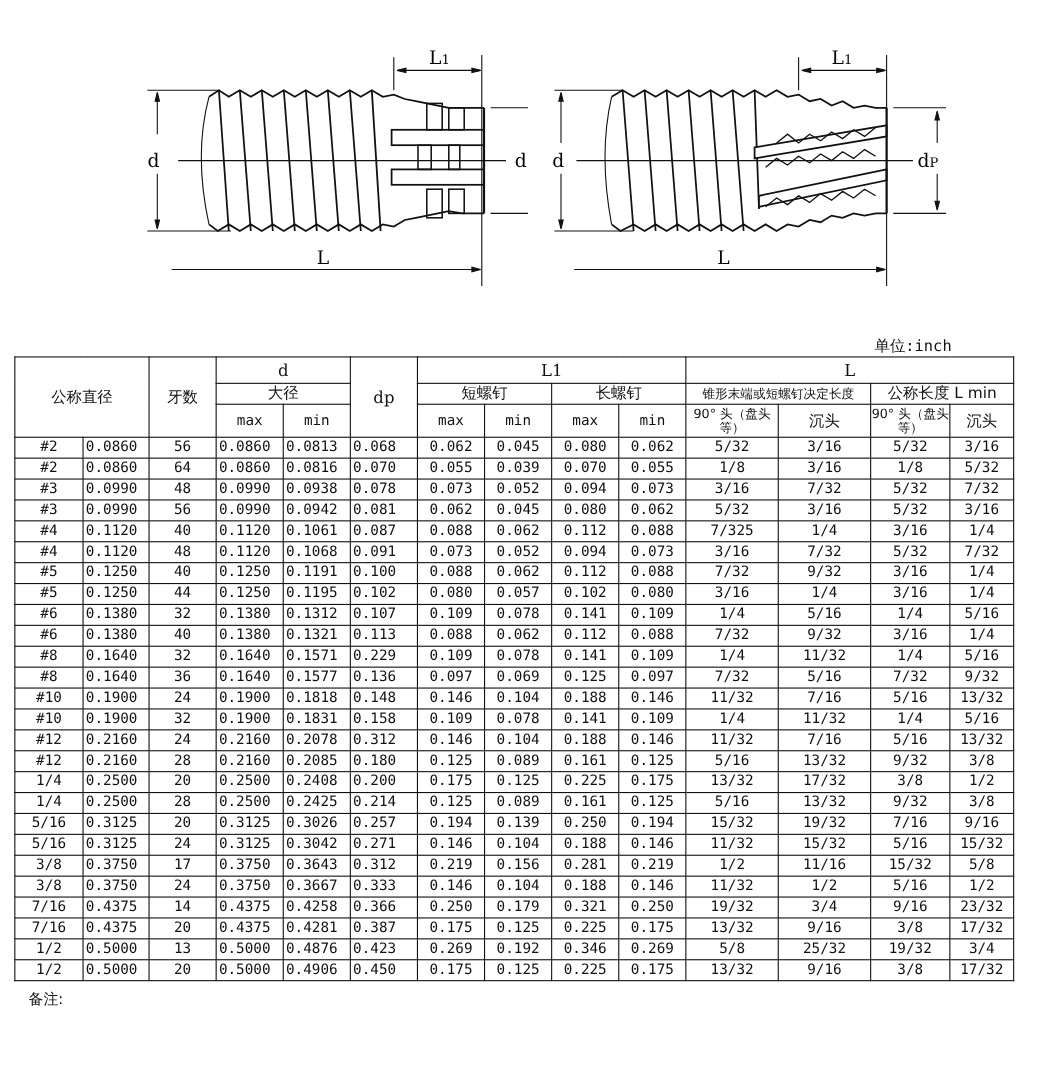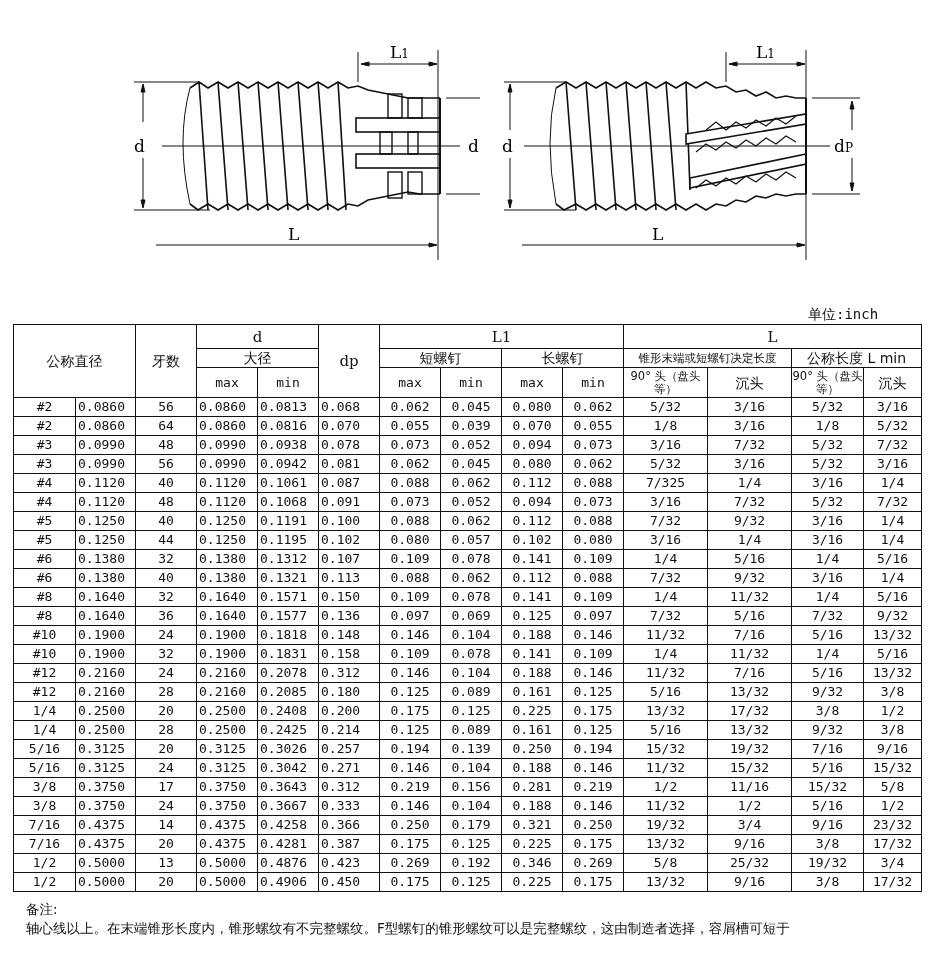--- a/index.html
+++ b/index.html
@@ -3,21 +3,21 @@
 <meta charset="utf-8">
 <style>
   html, body { margin:0; padding:0; background:#ffffff; }
   body { width:949px; height:975px; position:relative; overflow:hidden;
          font-family:"DejaVu Serif", "Liberation Serif", serif; color:#111; }
   .figure { position:absolute; top:30px; width:360px; height:230px; }
   .fig-left { left:120px; }
   .fig-right { left:490px; width:380px; }
   .fig svg { display:block; }
   .unit { position:absolute; left:795px; top:306px; font-size:14px;
-          font-family:"DejaVu Sans Mono", "Liberation Mono", monospace;margin-left:13px; }
+          font-family:"DejaVu Sans Mono", "Liberation Mono", monospace; }
   table.spec { position:absolute; left:13px; top:324px; border-collapse:collapse;
                table-layout:fixed; width:908px; font-family:"DejaVu Sans Mono", "Liberation Mono", monospace; }
   table.spec td, table.spec th { border:1px solid #111; padding:0; text-align:center;
       font-weight:normal; font-size:13px; line-height:18px; height:18px; white-space:nowrap; overflow:hidden; }
   table.spec th { font-family:"DejaVu Sans", "Liberation Sans", sans-serif; }
   table.spec th.big { font-size:15px; font-family:"DejaVu Serif","Liberation Serif",serif; }
   table.spec th.cn { font-size:14px; }
   table.spec th.small { font-size:11.5px; }
   table.spec th.tiny { font-size:11.5px; line-height:13px; white-space:normal; }
   table.spec th.mono { font-family:"DejaVu Sans Mono","Liberation Mono",monospace; font-size:13px; }
@@ -347,21 +347,21 @@
         <td>9/32</td>
         <td>3/16</td>
         <td>1/4</td>
       </tr>
       <tr>
         <td>#8</td>
         <td class="left">0.1640</td>
         <td>32</td>
         <td class="left">0.1640</td>
         <td class="left">0.1571</td>
-        <td class="left">0.150</td>
+        <td class="left">0.229</td>
         <td>0.109</td>
         <td>0.078</td>
         <td>0.141</td>
         <td>0.109</td>
         <td>1/4</td>
         <td>11/32</td>
         <td>1/4</td>
         <td>5/16</td>
       </tr>
       <tr>
@@ -602,14 +602,13 @@
         <td>13/32</td>
         <td>9/16</td>
         <td>3/8</td>
         <td>17/32</td>
       </tr>
     </tbody>
 </table>
 
 <div class="notes">
   <p>备注:</p>
-  <p>轴心线以上。在末端锥形长度内，锥形螺纹有不完整螺纹。F型螺钉的锥形螺纹可以是完整螺纹，这由制造者选择，容屑槽可短于</p>
 </div>
 
 </body></html>

